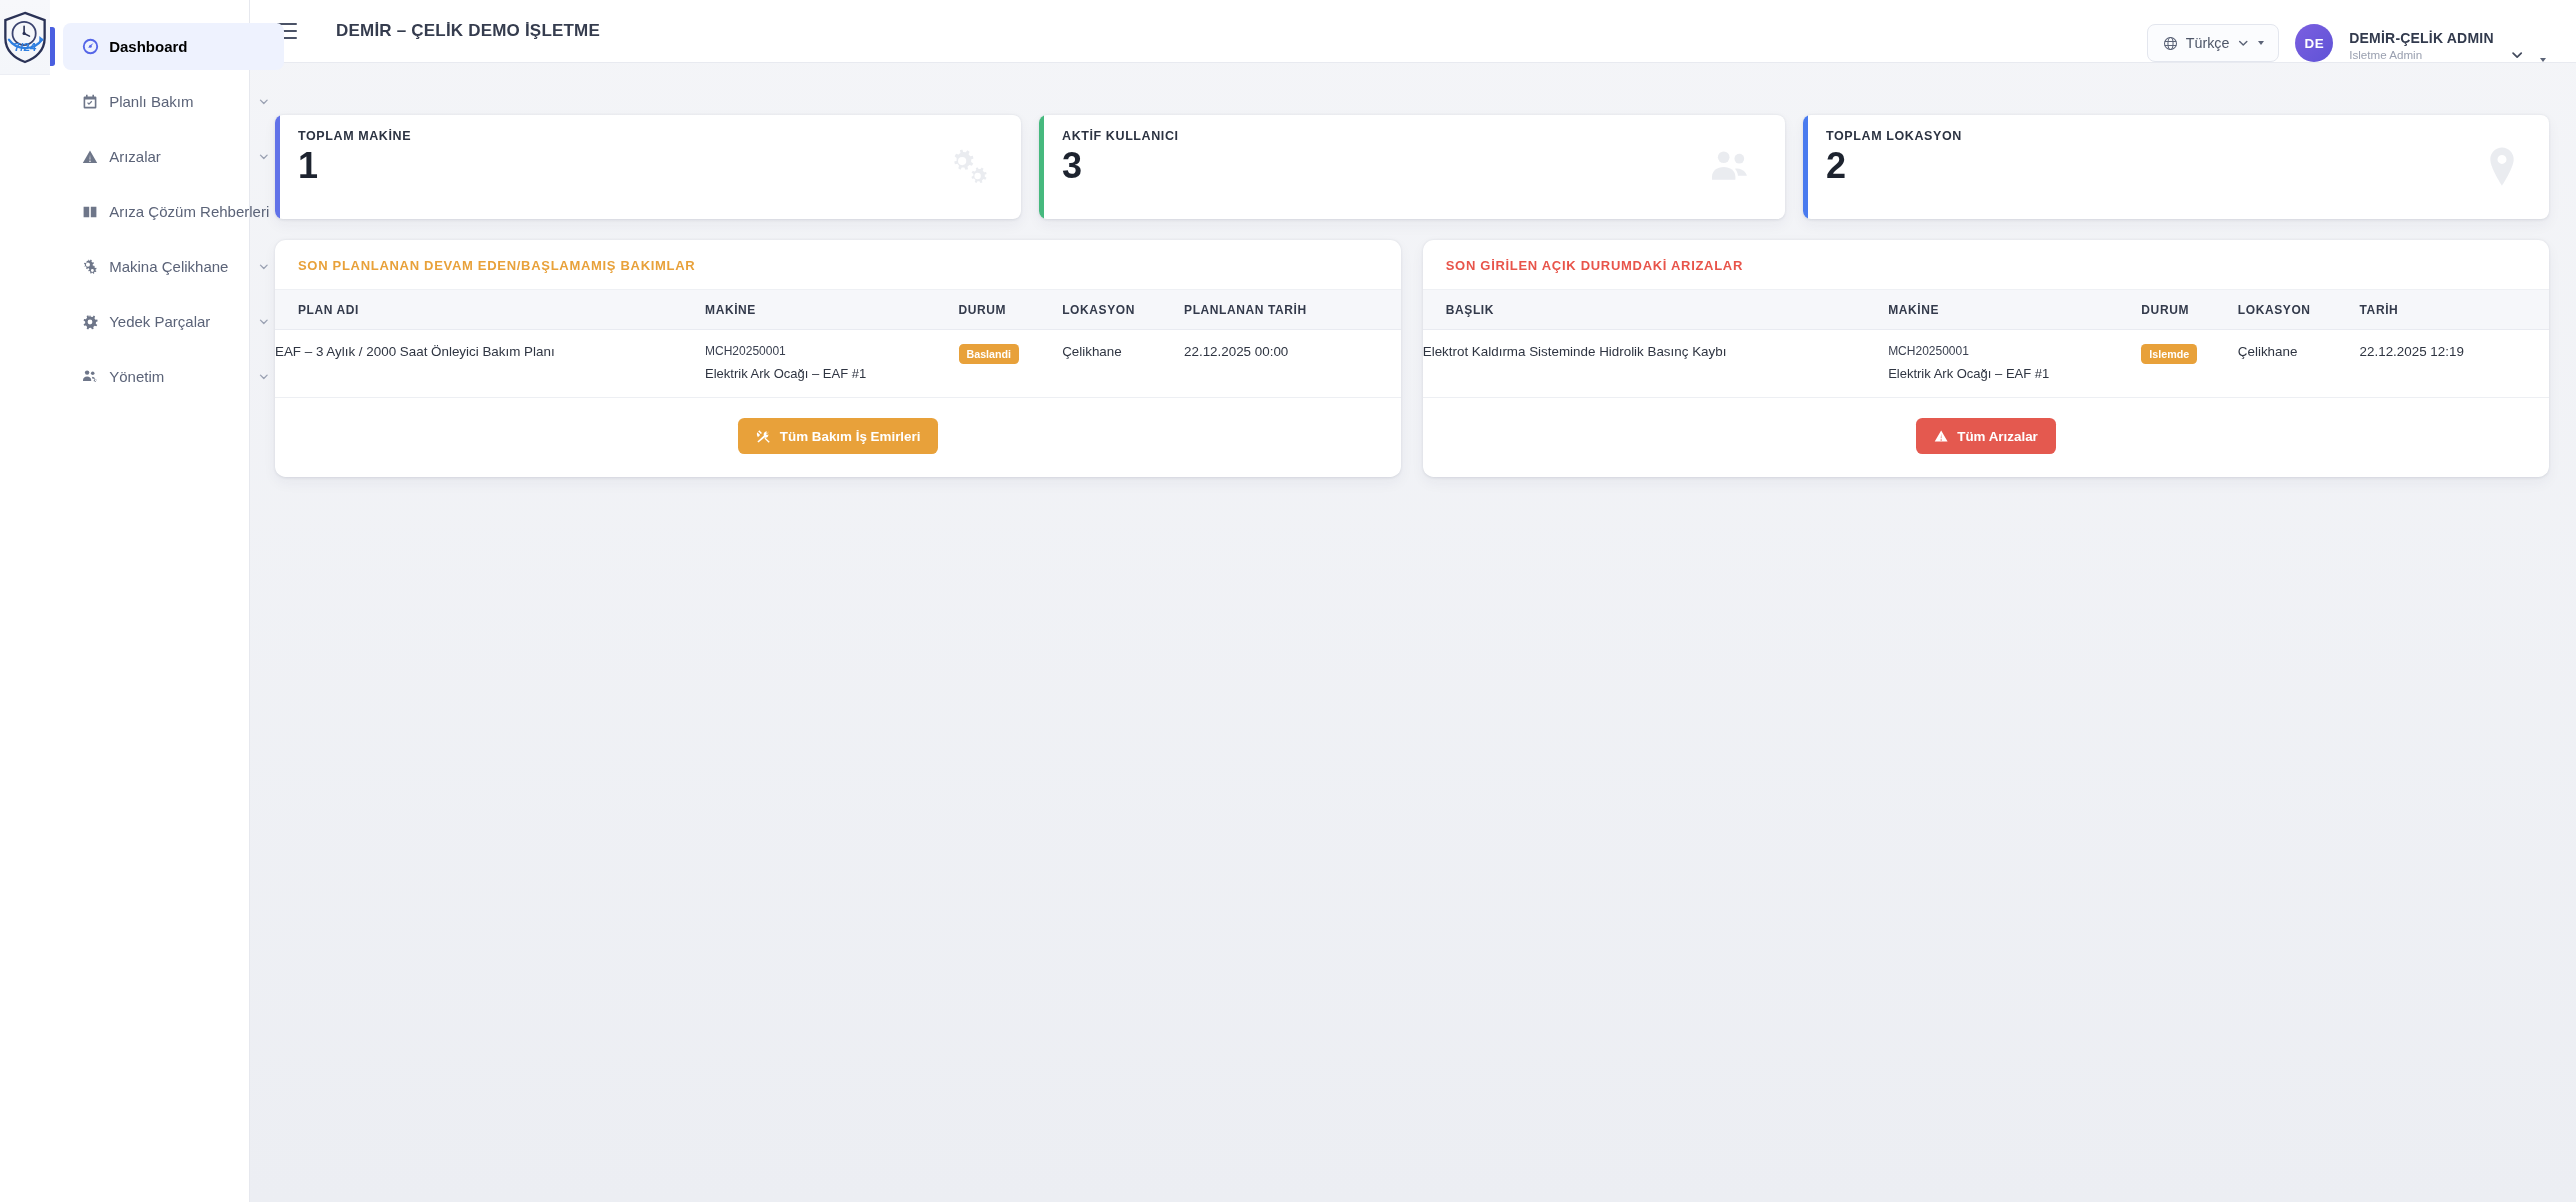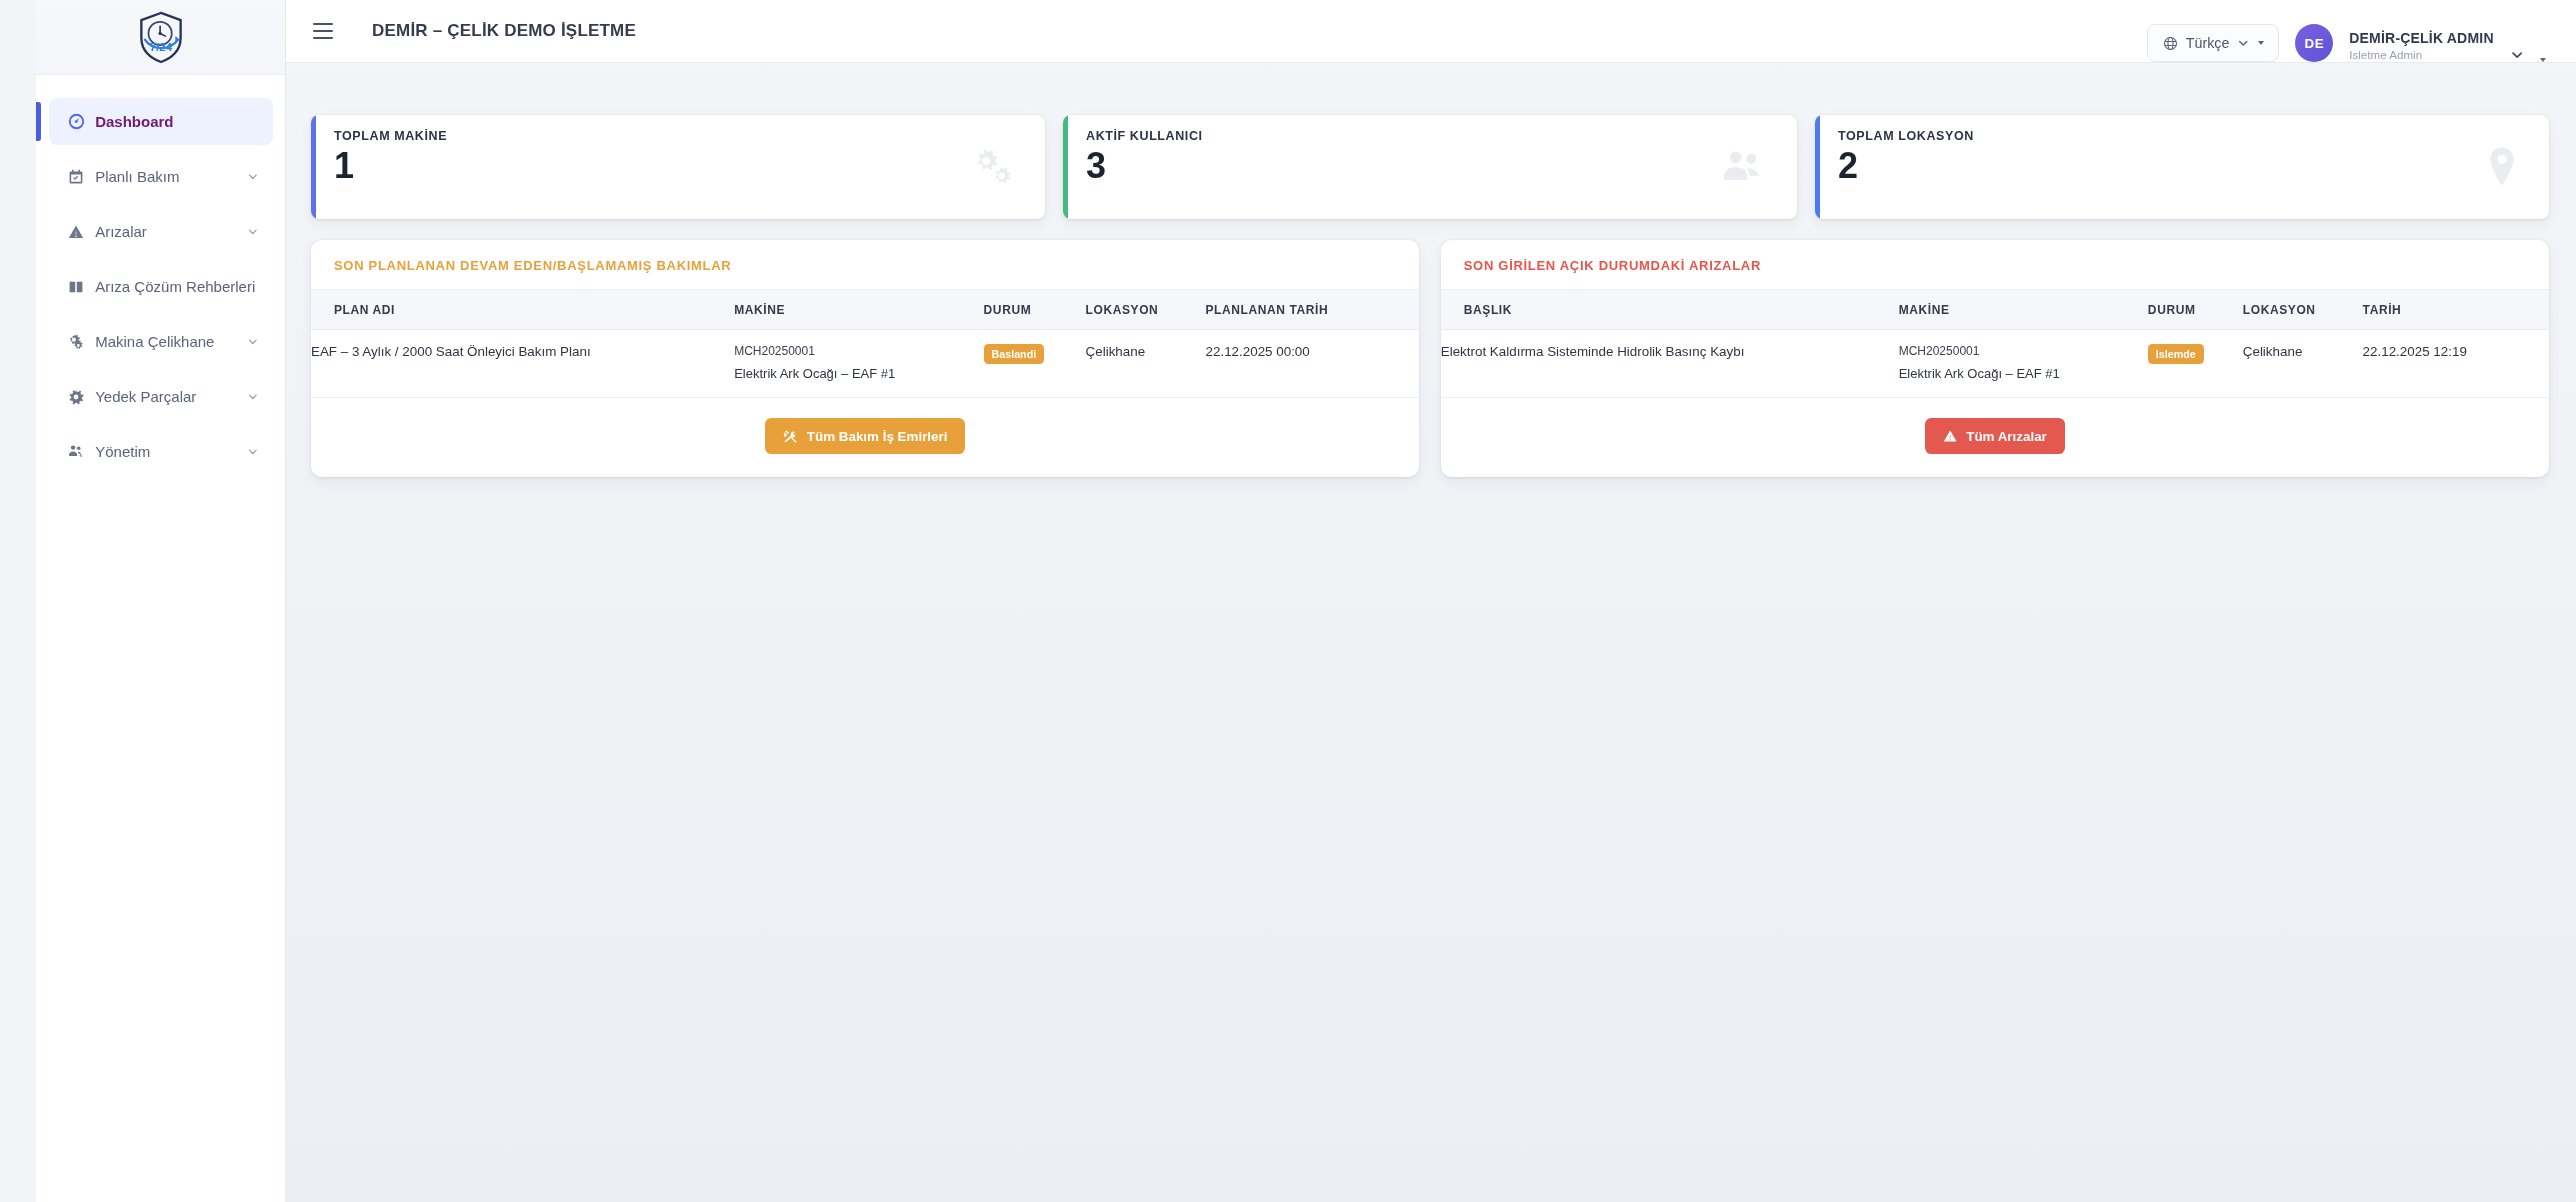--- a/index.html
+++ b/index.html
@@ -10,23 +10,22 @@
     overflow: hidden;
   }
   .app { display: flex; width: 2576px; height: 1202px; }
 
   
   .sidebar {
     width: 250px; height: 1202px;
     background: #ffffff;
     border-right: 0.9px solid #e6e8ee;
     flex: 0 0 250px;
-    display: flex; flex-direction: column;
+    display: flex; flex-direction: row;
     position: relative;
-    margin-left: 36px;
   }
   .sidebar-logo {
     height: 75px;
     background: linear-gradient(180deg,#f7f8fb 0%, #f4f6fa 100%);
     border-bottom: 0.9px solid #eceef4;
     display: flex; align-items: center; justify-content: center;
   }
   .logo-shield { position: relative; width: 50px; height: 54px; }
   .nav { padding-top: 23px; }
   .nav-item {
@@ -42,21 +41,21 @@
   }
   .nav-item .nav-ico {
     width: 27px; flex: 0 0 27px;
     display: flex; align-items: center; justify-content: flex-start;
     color: #6e7689;
   }
   .nav-item .nav-label { flex: 1; white-space: nowrap; }
   .nav-item .nav-chev { color: #9aa1b2; display:flex; align-items:center; }
   .nav-item.active {
     background: #eef2fe;
-    color: #701a75;
+    color: #000000;
     font-weight: bold;
   }
   .nav-item.active .nav-ico { color: #5566e8; }
   .nav-item.active::before {
     content: ""; position: absolute;
     left: -12.5px; top: 3.6px; bottom: 3.6px;
     width: 4.5px; border-radius: 0 2.7px 2.7px 0;
     background: #4a5fe0;
   }
 

